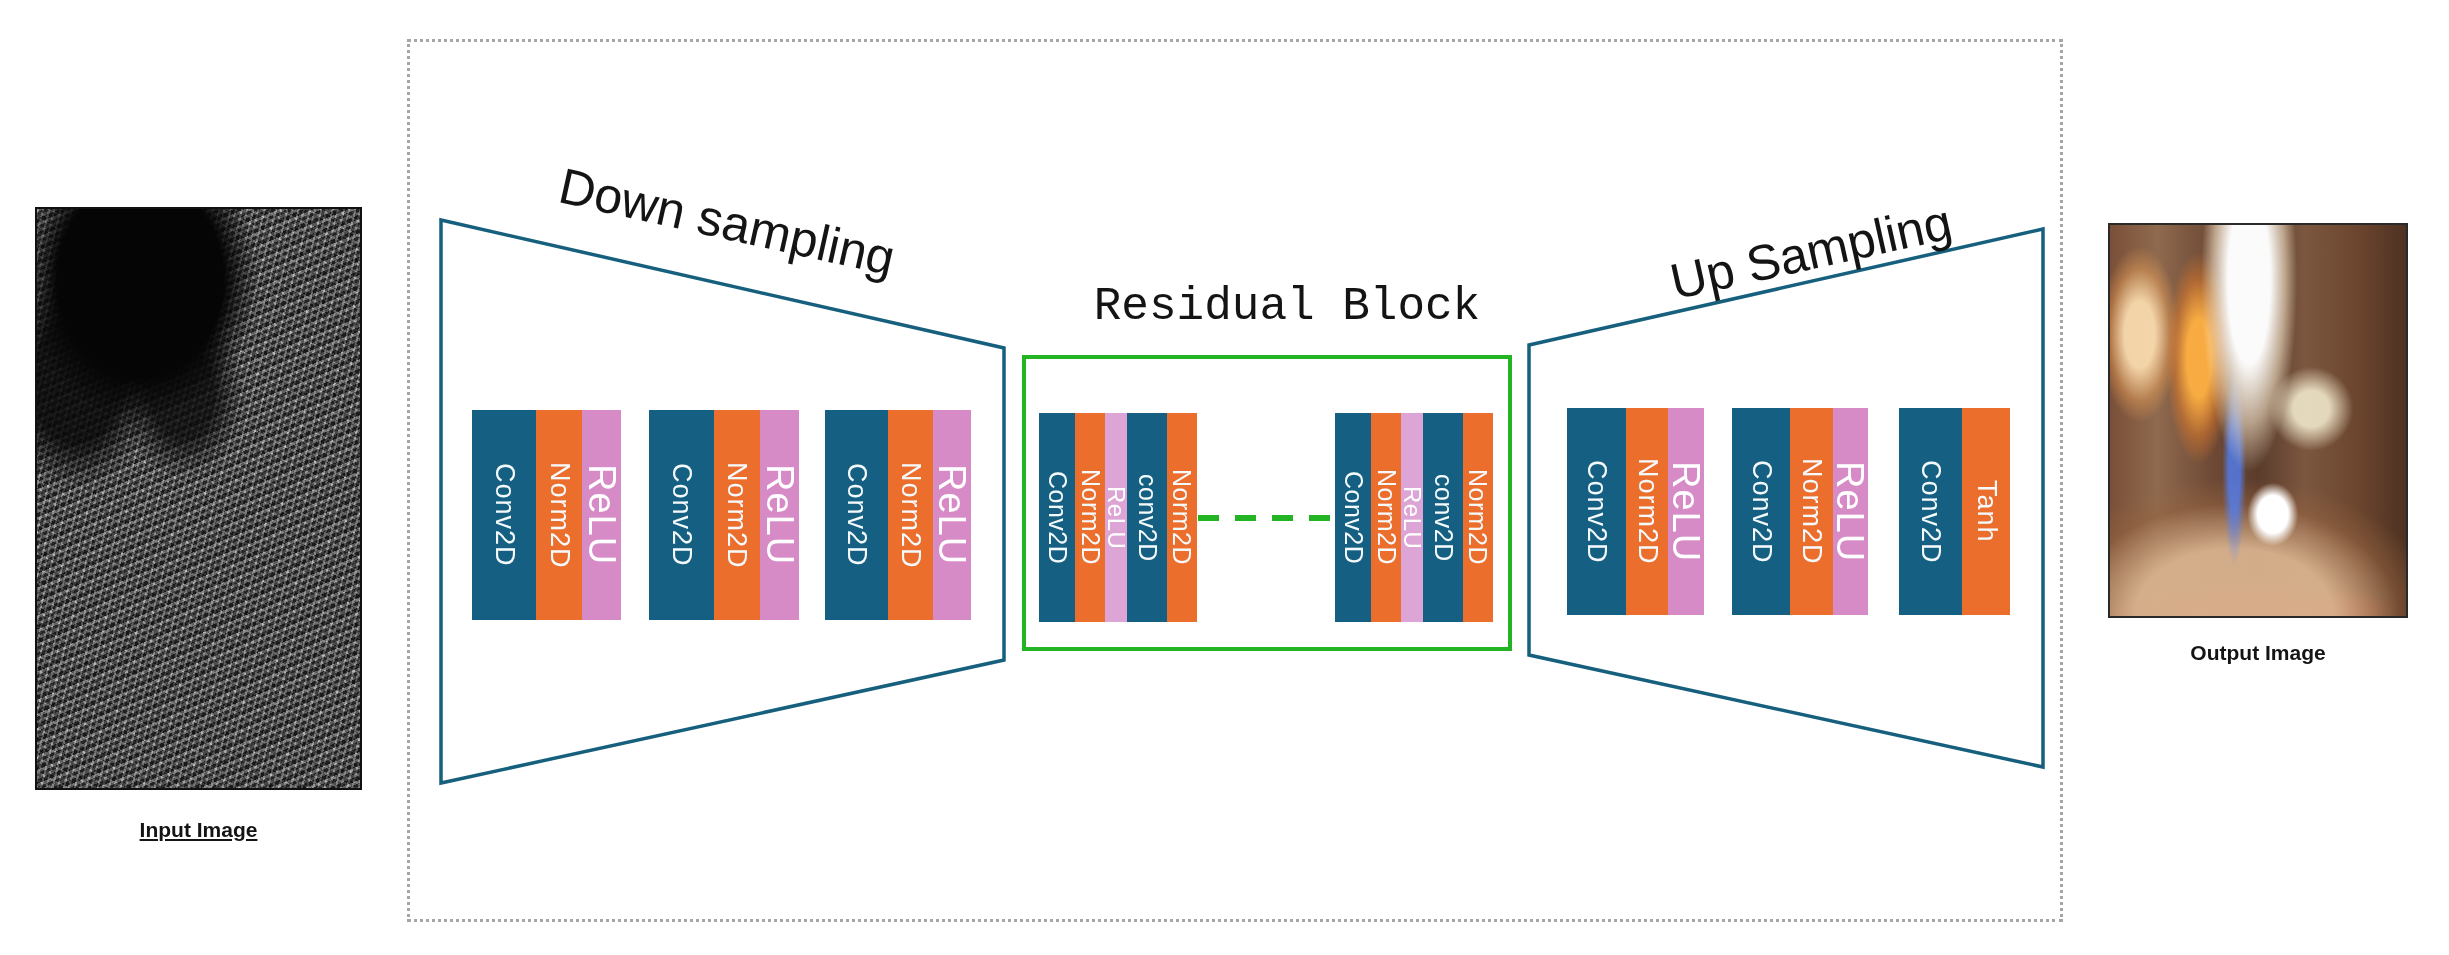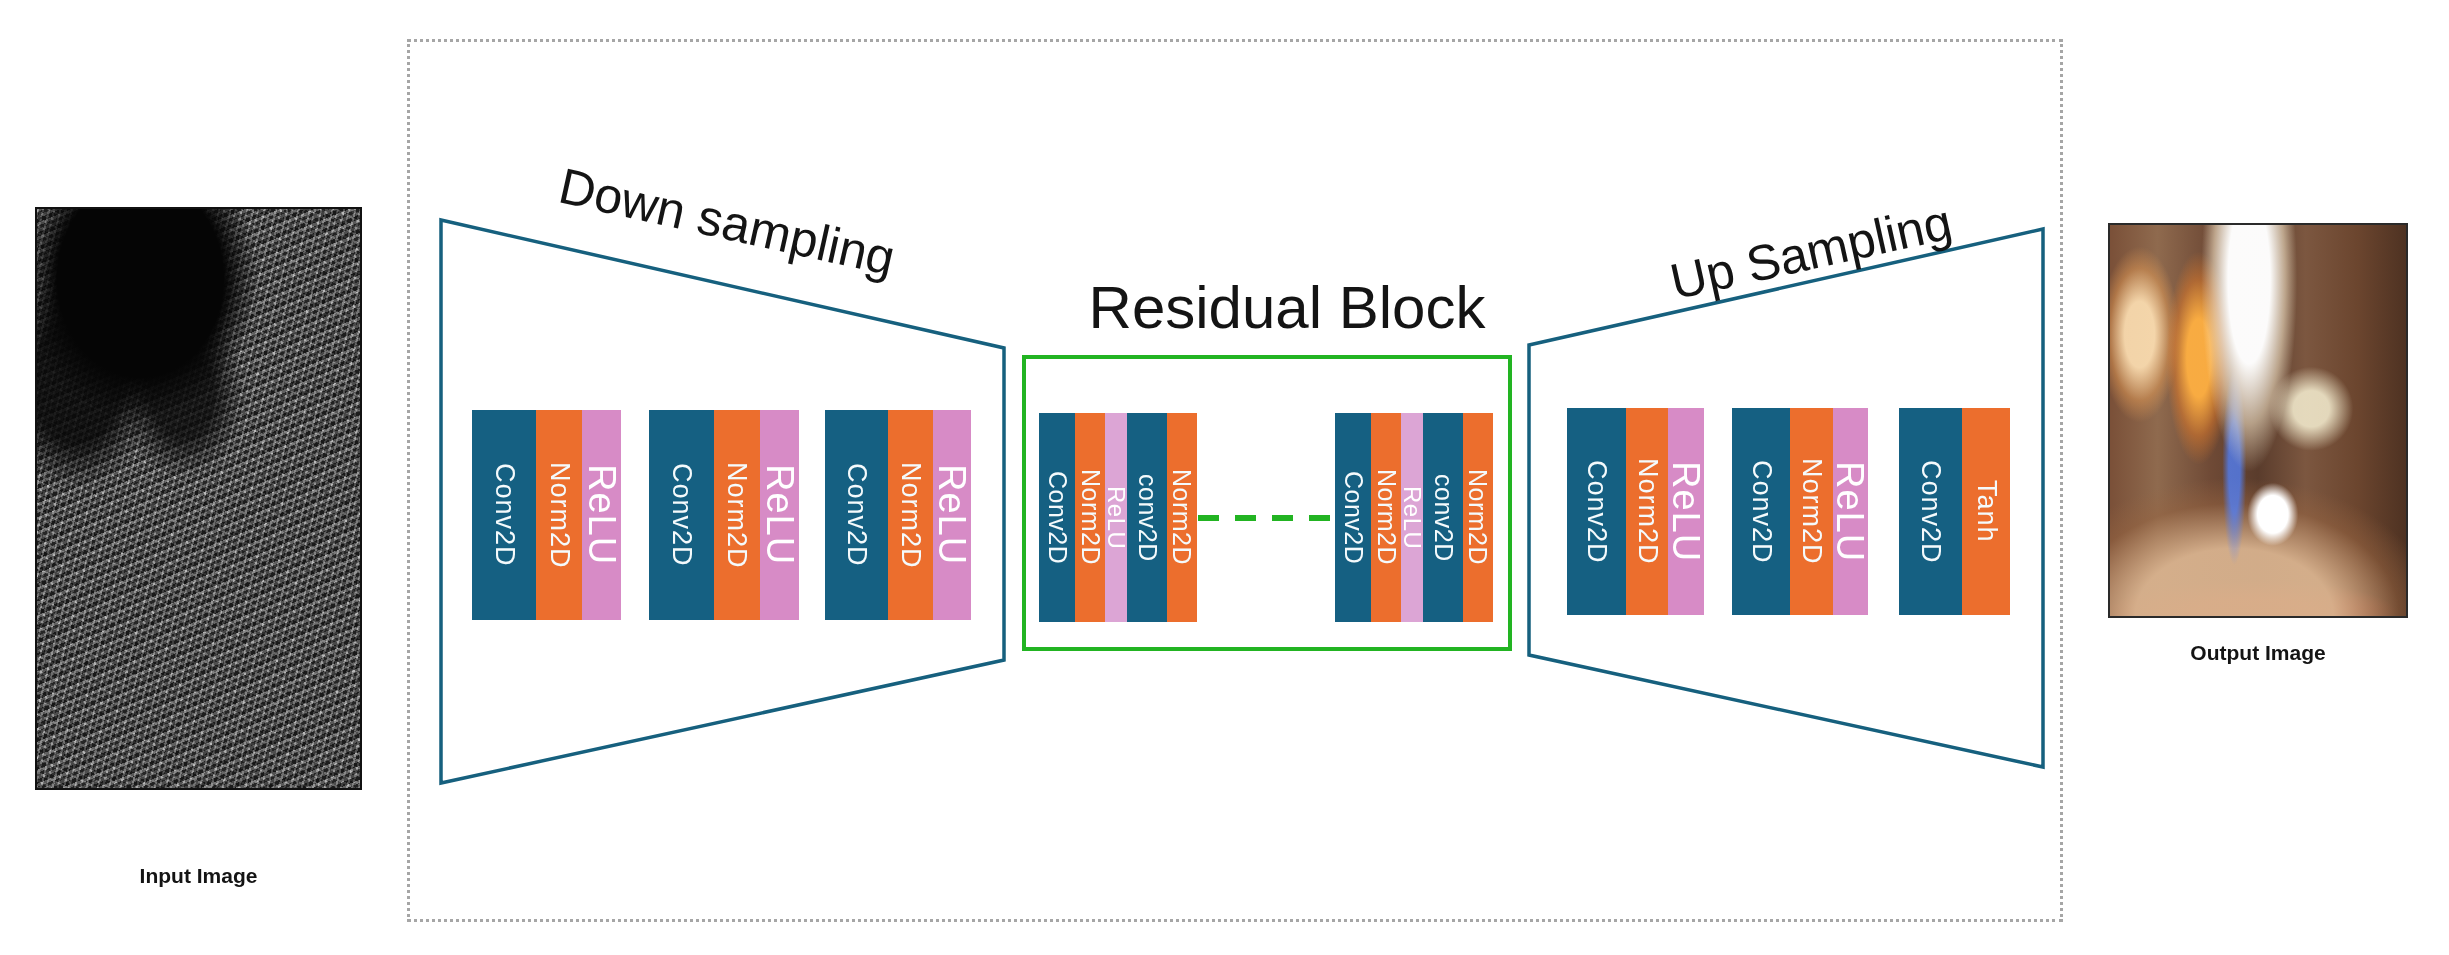--- a/index.html
+++ b/index.html
@@ -21,21 +21,21 @@
   .trap{fill:none;stroke:var(--c-trapezoid_stroke,#156082);stroke-width:3.5;}
   .resbox{fill:none;stroke:var(--c-residual_green,#22b422);stroke-width:4;}
   .resdash{stroke:var(--c-residual_green,#22b422);stroke-width:6;stroke-dasharray:21 16;}
   
   .sec-label{
     position:absolute;white-space:nowrap;color:var(--c-label_text,#141414);
     font-size:50px;font-weight:400;transform:translate(-50%,-50%);
   }
   .sec-label.down{transform:translate(-50%,-50%) rotate(12.5deg);}
   .sec-label.up{transform:translate(-50%,-50%) rotate(-12.5deg);}
-  .sec-label.residual{font-size:60px;}
+  .sec-label.residual{font-size:46px;font-family:Liberation Mono, monospace;}
   
   .stack{position:absolute;display:flex;flex-direction:row;}
   .bar{height:100%;display:flex;align-items:center;justify-content:center;overflow:hidden;}
   .bar-label{
     writing-mode:vertical-rl;text-orientation:mixed;
     color:#f4fafc;font-size:27px;letter-spacing:1px;line-height:1;
   }
   .bar-label.relu{
     font-size:38px;color:#ffffff;
     text-decoration:underline;text-decoration-thickness:2px;text-underline-offset:3px;
@@ -70,21 +70,21 @@
     background-color:#6b4a36;
     border:2px solid #2a2a2a;box-sizing:border-box;
   }
 </style>
 </head>
 <body>
 
 <div class="canvas">
 
   <div class="photo input-photo" style="left:35px;top:207px;width:327px;height:583px;"></div>
-  <div class="photo-label" style="left:35px;top:864px;width:327px;">Input Image</div>
+  <div class="photo-label" style="left:35px;top:818px;width:327px;text-decoration:underline;">Input Image</div>
 
   <div class="photo output-photo" style="left:2108px;top:223px;width:300px;height:395px;"></div>
   <div class="photo-label" style="left:2108px;top:641px;width:300px;">Output Image</div>
 
   <div class="gen-box"></div>
 
   <svg class="shapes" width="2449" height="955" viewBox="0 0 2449 955">
     <polygon class="trap" points="441,220 1004,348 1004,660 441,783"></polygon>
     <polygon class="trap" points="1529,345 2043,229 2043,767 1529,655"></polygon>
     <rect class="resbox" x="1024" y="357" width="486" height="292"></rect>

